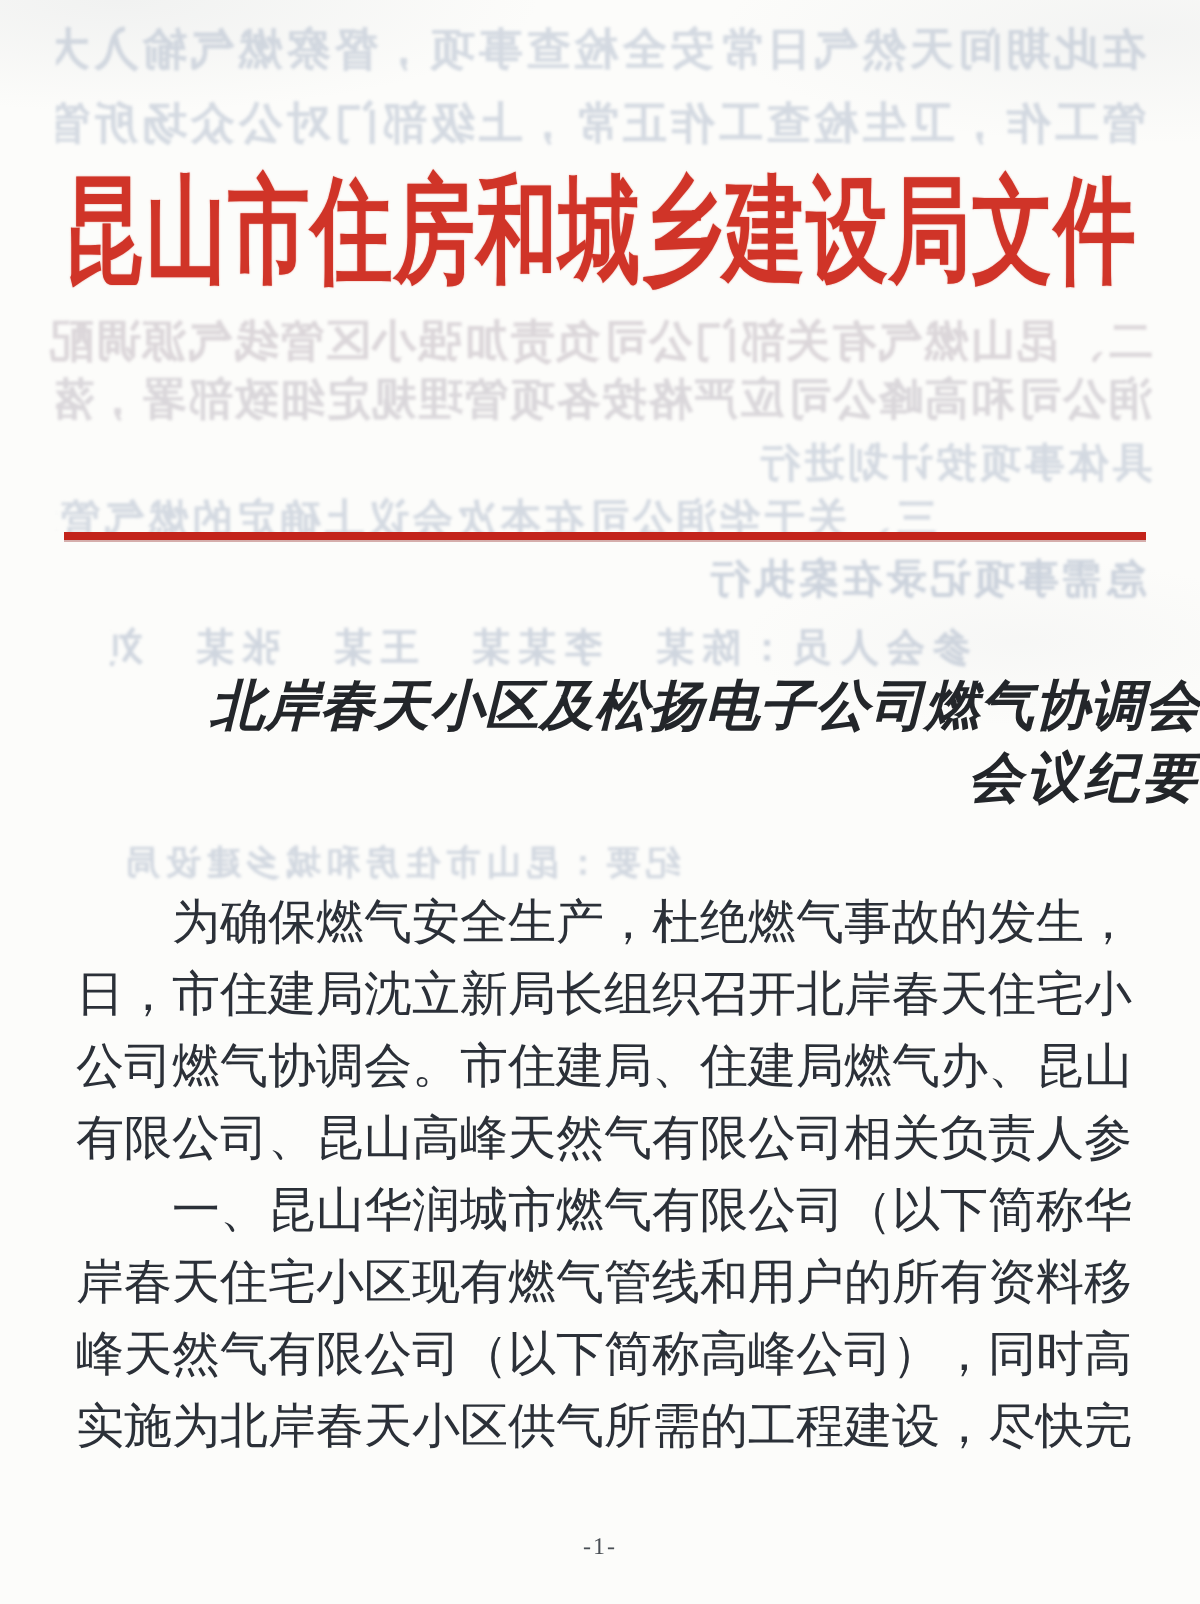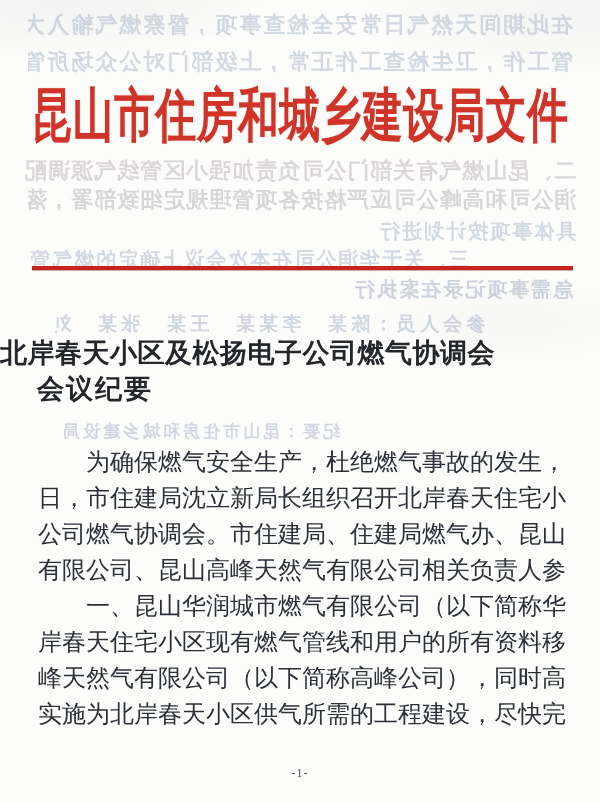--- a/index.html
+++ b/index.html
@@ -38,24 +38,25 @@
   .red-rule{
     position:absolute;
     top:266px;left:32px;width:541px;height:4px;
     background:#c3241b;
     box-shadow:0 1px 0 rgba(140,30,25,0.35);
   }
 
   
   .doc-title{
     position:absolute;top:337px;left:0;width:600px;
-    text-align:left;
+    text-align:right;
     font-family:"Liberation Sans", sans-serif;
     font-weight:700;
     color:#23262a;
+    font-style:italic;
   }
   .doc-title .t1{font-size:27px;line-height:32px;letter-spacing:0.5px;}
   .doc-title .t2{font-size:27px;line-height:32px;margin-top:4px;letter-spacing:2px;padding-left:37px;}
 
   
   .body-text{
     position:absolute;
     top:444px;left:38px;width:528px;
     color:#2b3038;
     font-size:24px;

